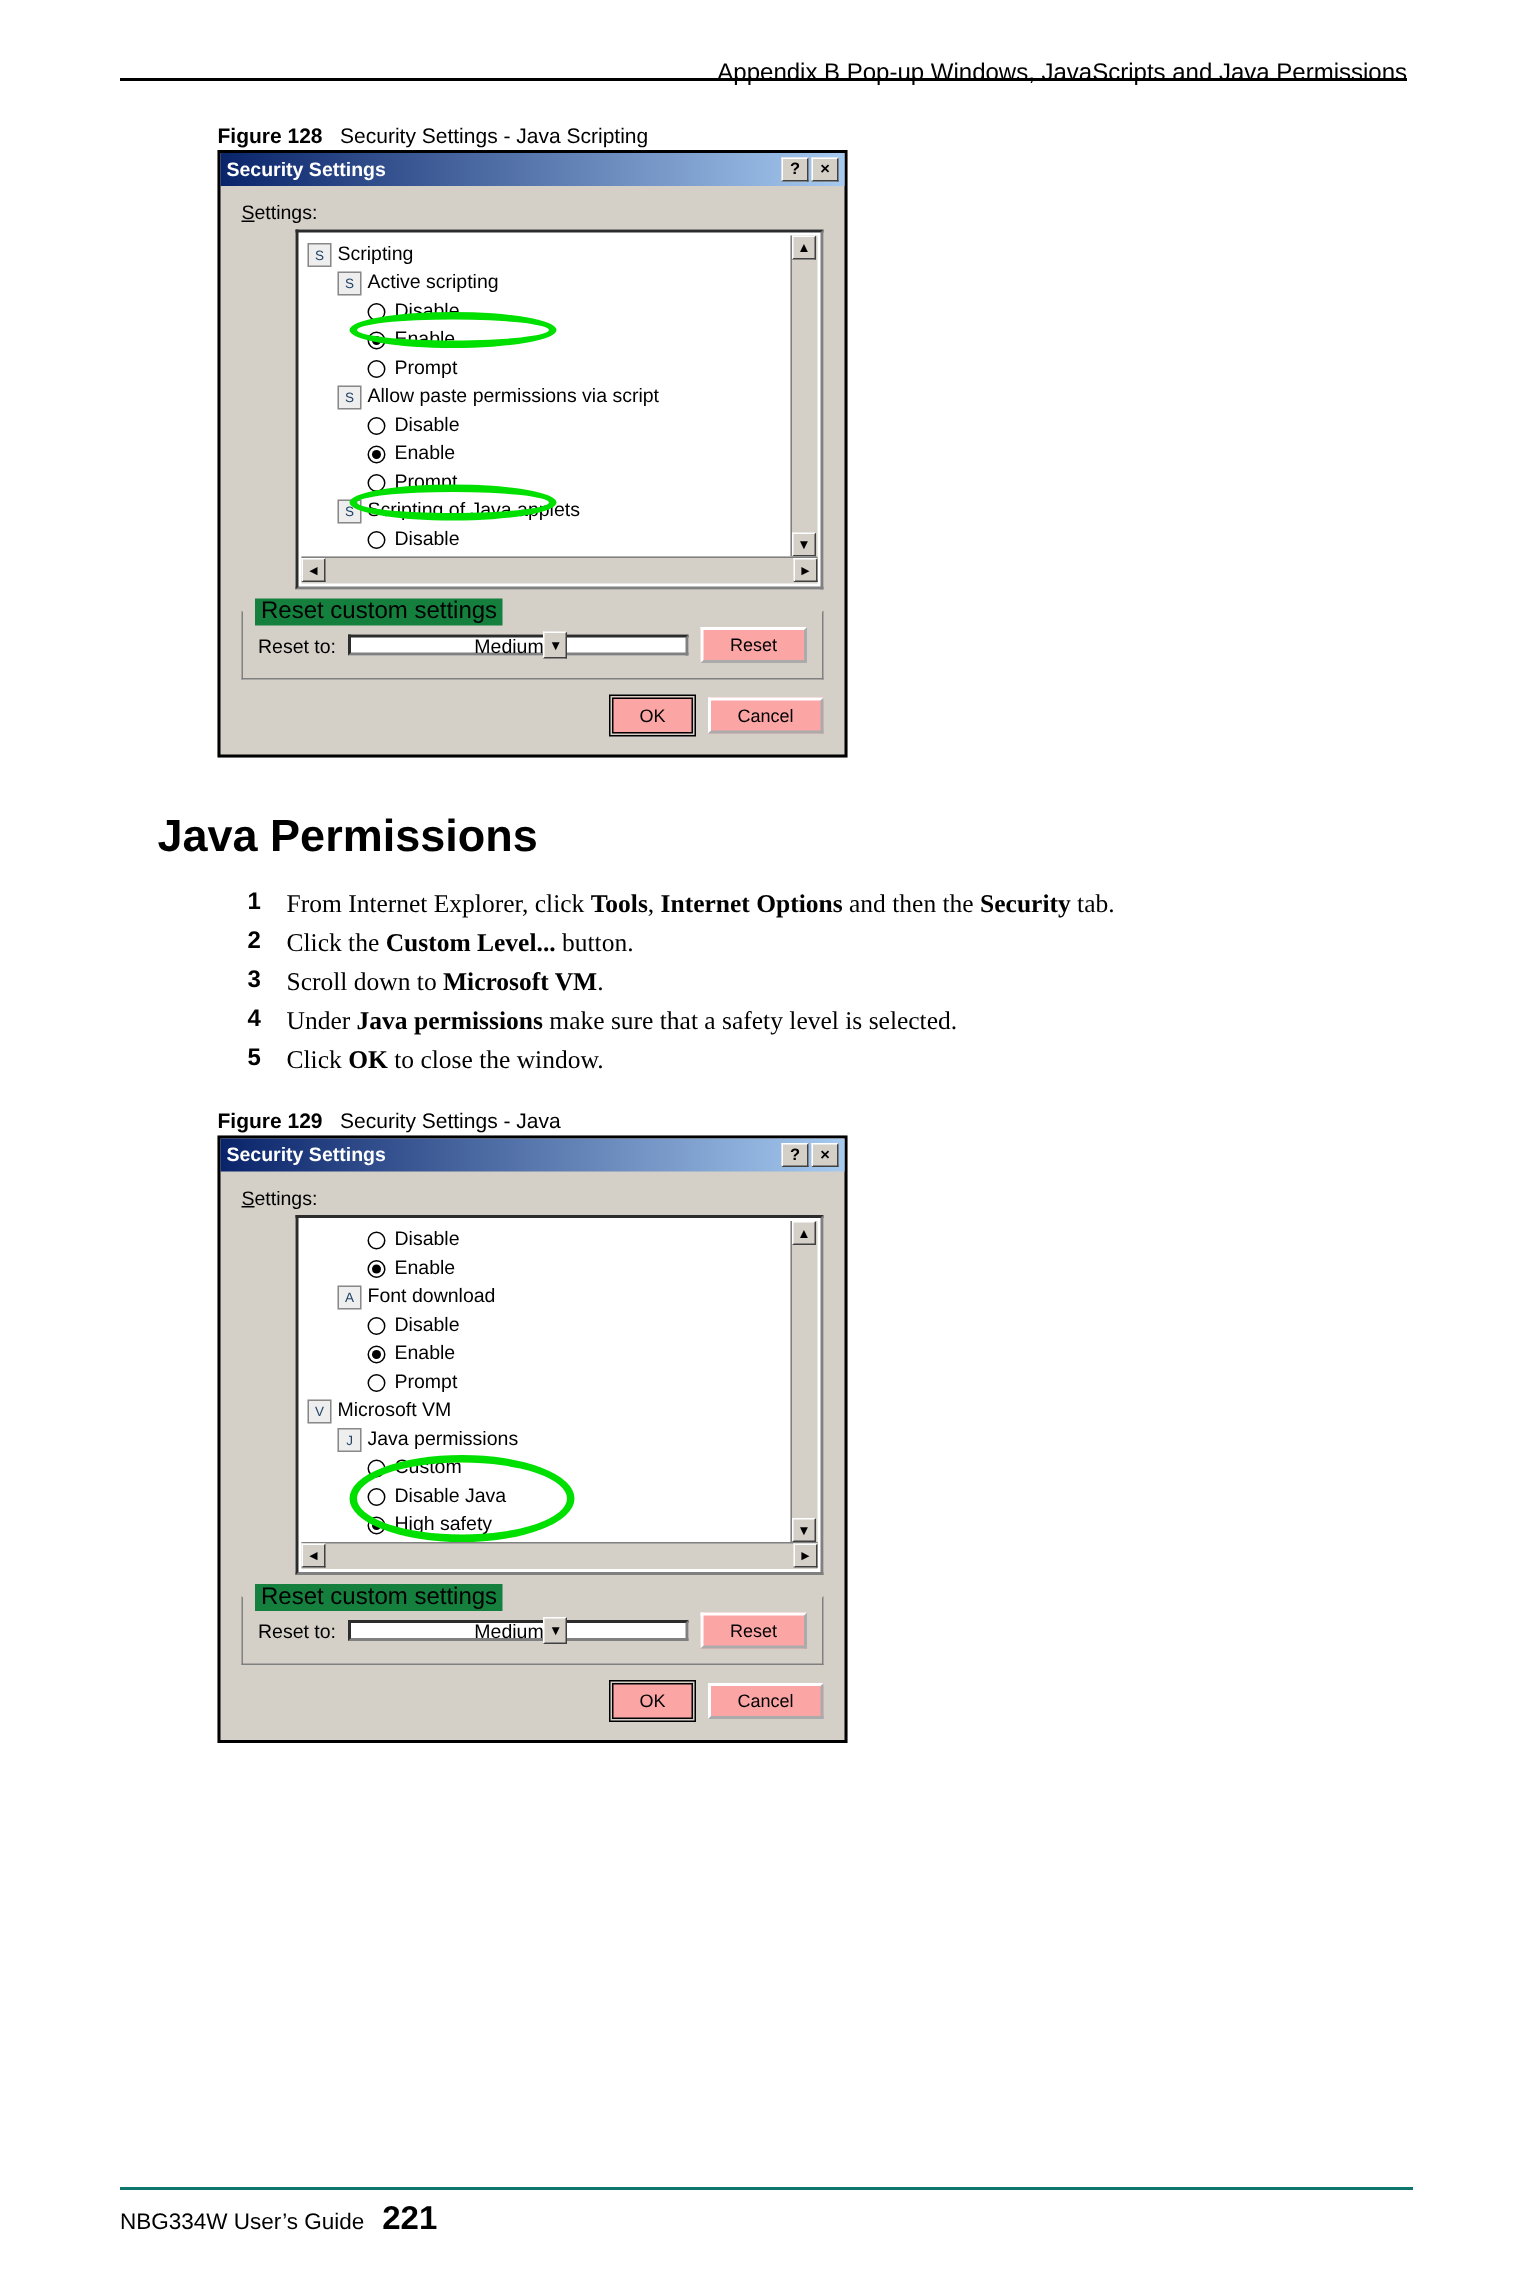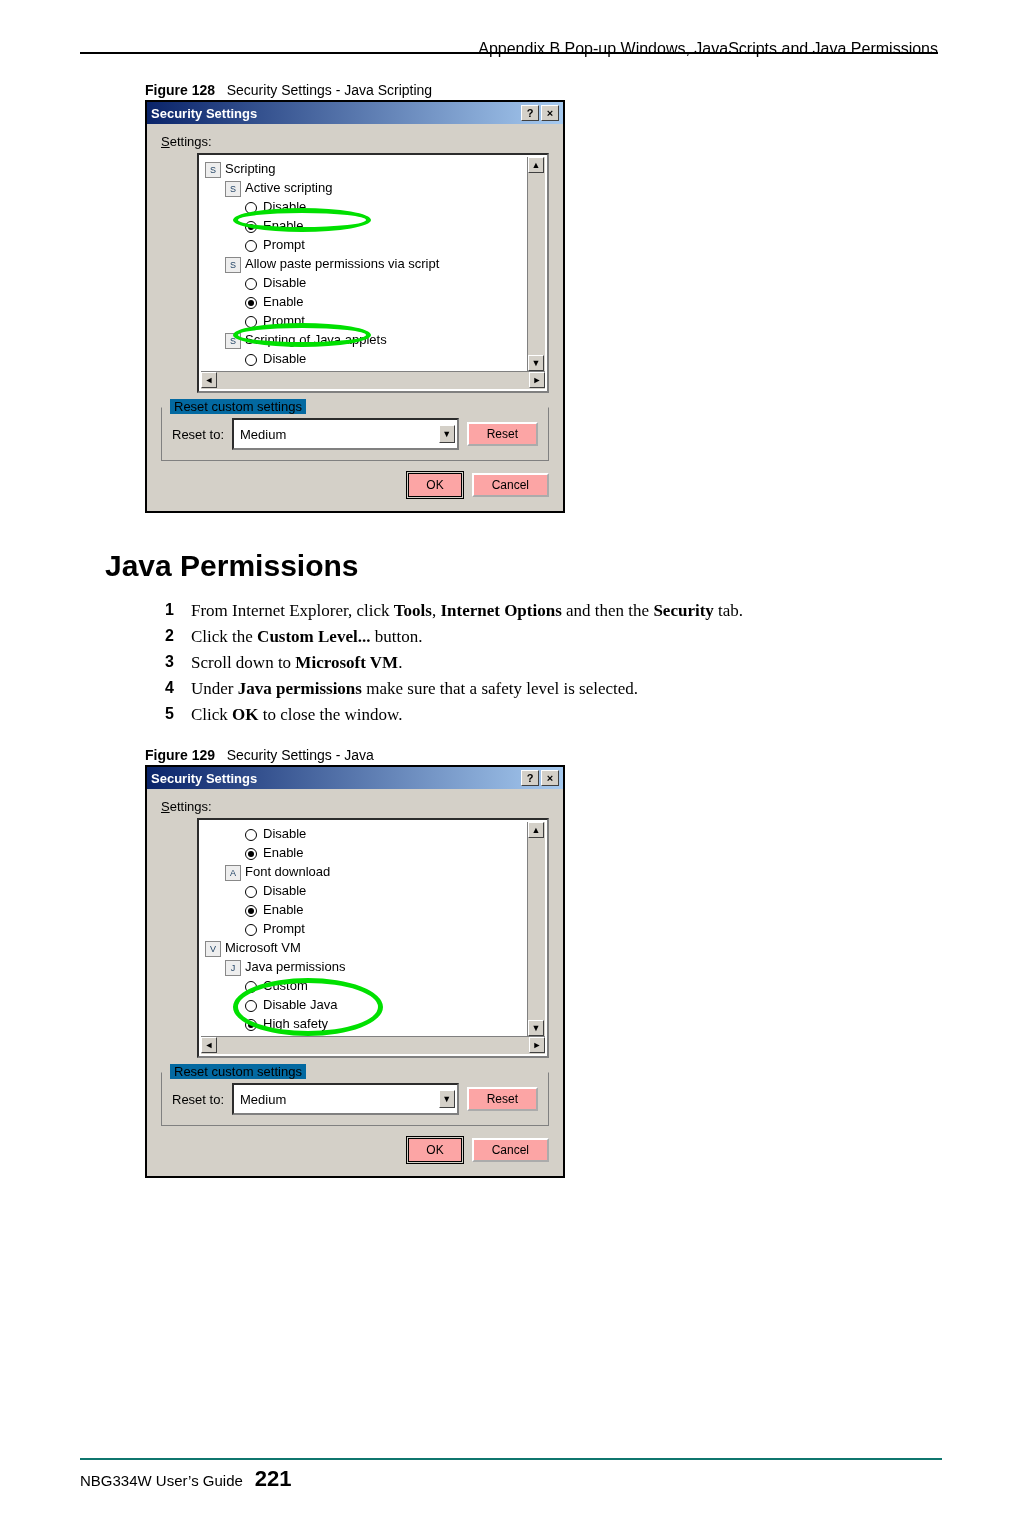--- a/index.html
+++ b/index.html
@@ -42,21 +42,21 @@
     border: 2px solid #000;
     background: #d4d0c8;
     font-family: Tahoma, Arial, sans-serif;
     font-size: 13px;
   }
   .titlebar {
     background: linear-gradient(to right,#0a246a,#a6caf0);
     color: #fff;
     padding: 3px 4px;
     display: flex;
-    align-items: center;
+    align-items: flex-start;
     font-weight: bold;
     font-size: 13px;
   }
   .titlebar-text { flex: 1; }
   .tb-btn {
     width: 18px; height: 16px;
     background: #d4d0c8;
     border: 1px solid #fff;
     border-right-color:#404040;border-bottom-color:#404040;
     color:#000;
@@ -96,23 +96,23 @@
     position:absolute;
     border:5px solid #00e000;
     border-radius:50%/50%;
     pointer-events:none;
   }
   .fieldset{
     border:1px solid #808080;
     border-top-color:#fff00000;
     margin-top:14px;padding:10px;position:relative;
   }
-  .fieldset-legend{position:absolute;top:-9px;left:8px;background:#0369a1;padding:0 4px;font-size:13px;}
+  .fieldset-legend{position:absolute;top:-9px;left:8px;background:#15803d;padding:0 4px;font-size:16px;}
   .reset-row{display:flex;align-items:center;gap:8px;}
-  .combo{flex:1;background:#fff;border:2px inset #808080;height:32px;display:flex;align-items:center;justify-content:space-between;padding:0 2px 0 6px;}
+  .combo{flex:1;background:#fff;border:2px inset #808080;height:14px;display:flex;align-items:center;justify-content:center;padding:0 2px 0 6px;}
   .combo-arrow{width:16px;height:18px;background:#d4d0c8;border:1px solid #fff;border-right-color:#404040;border-bottom-color:#404040;display:flex;align-items:center;justify-content:center;font-size:9px;}
   .btn{background:#fca5a5;border:2px outset #fff;padding:3px 18px;font-size:12px;font-family:Tahoma,Arial,sans-serif;}
   .btn-row{display:flex;gap:10px;justify-content:flex-end;margin-top:12px;}
   .btn.default{border:1px solid #000;padding:2px 17px;outline:1px solid #000;outline-offset:1px;}
   
   h2.section-title{
     font-family: Arial, Helvetica, sans-serif;
     font-size:30px;font-weight:bold;margin:36px 0 18px 0;
   }
   ol.steps{margin:0 0 22px 60px;padding:0;}

